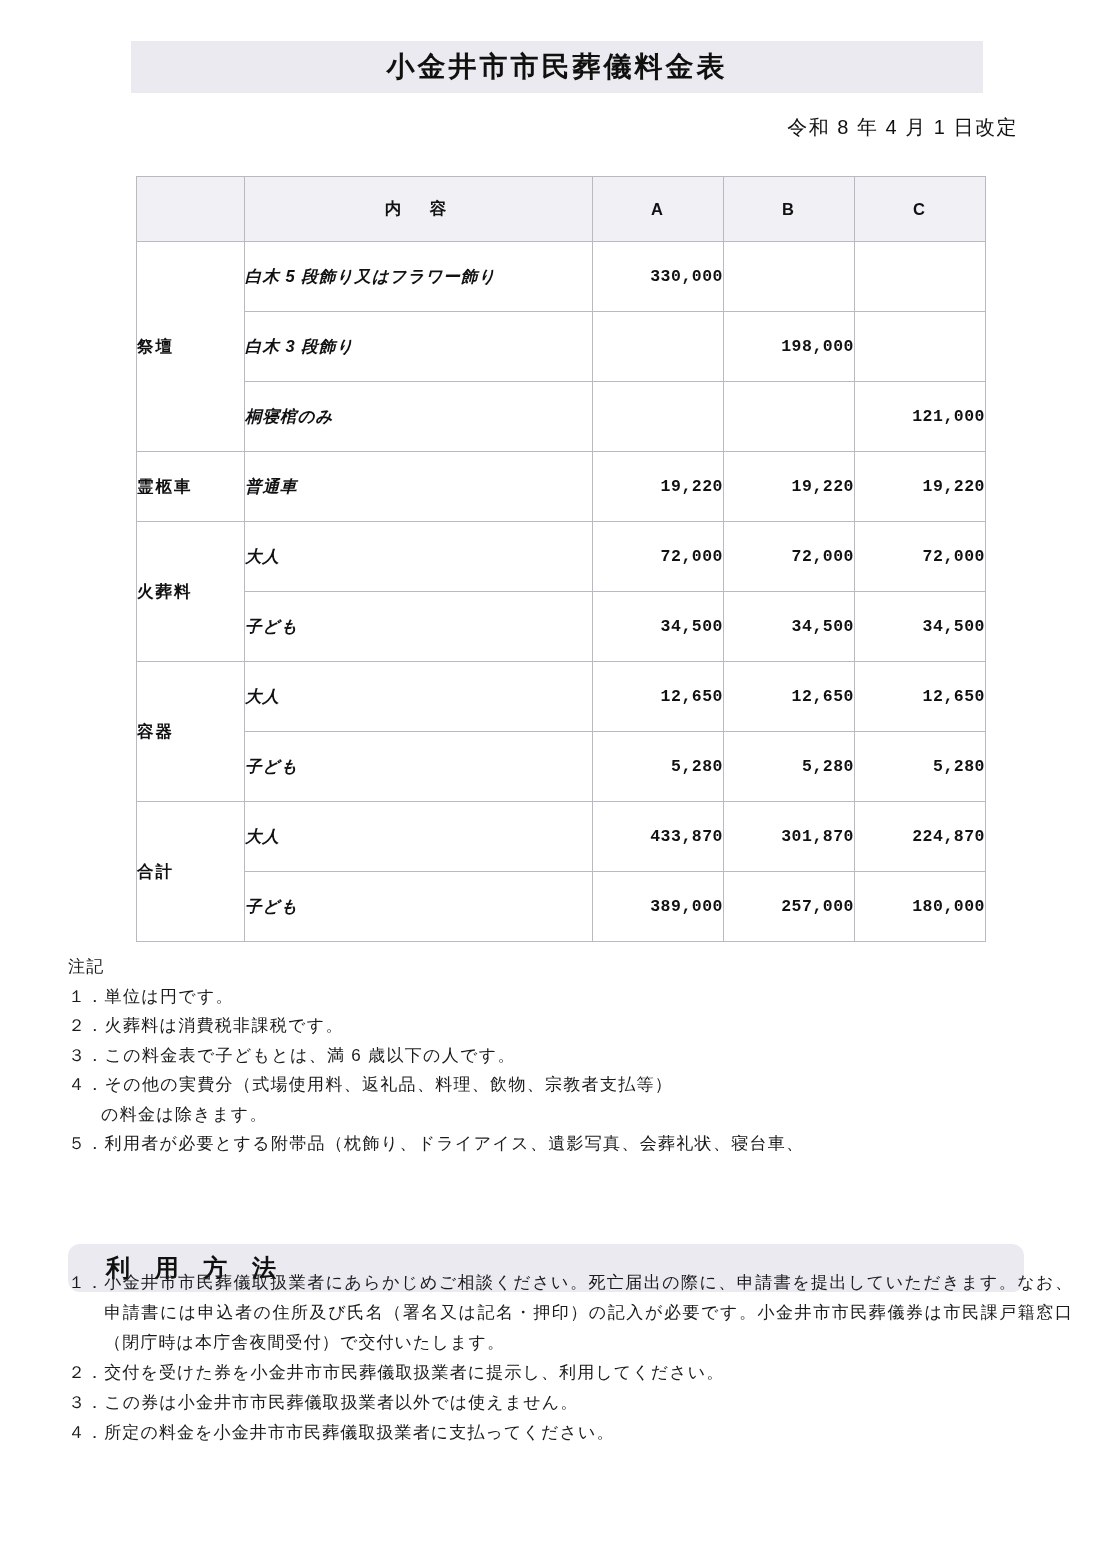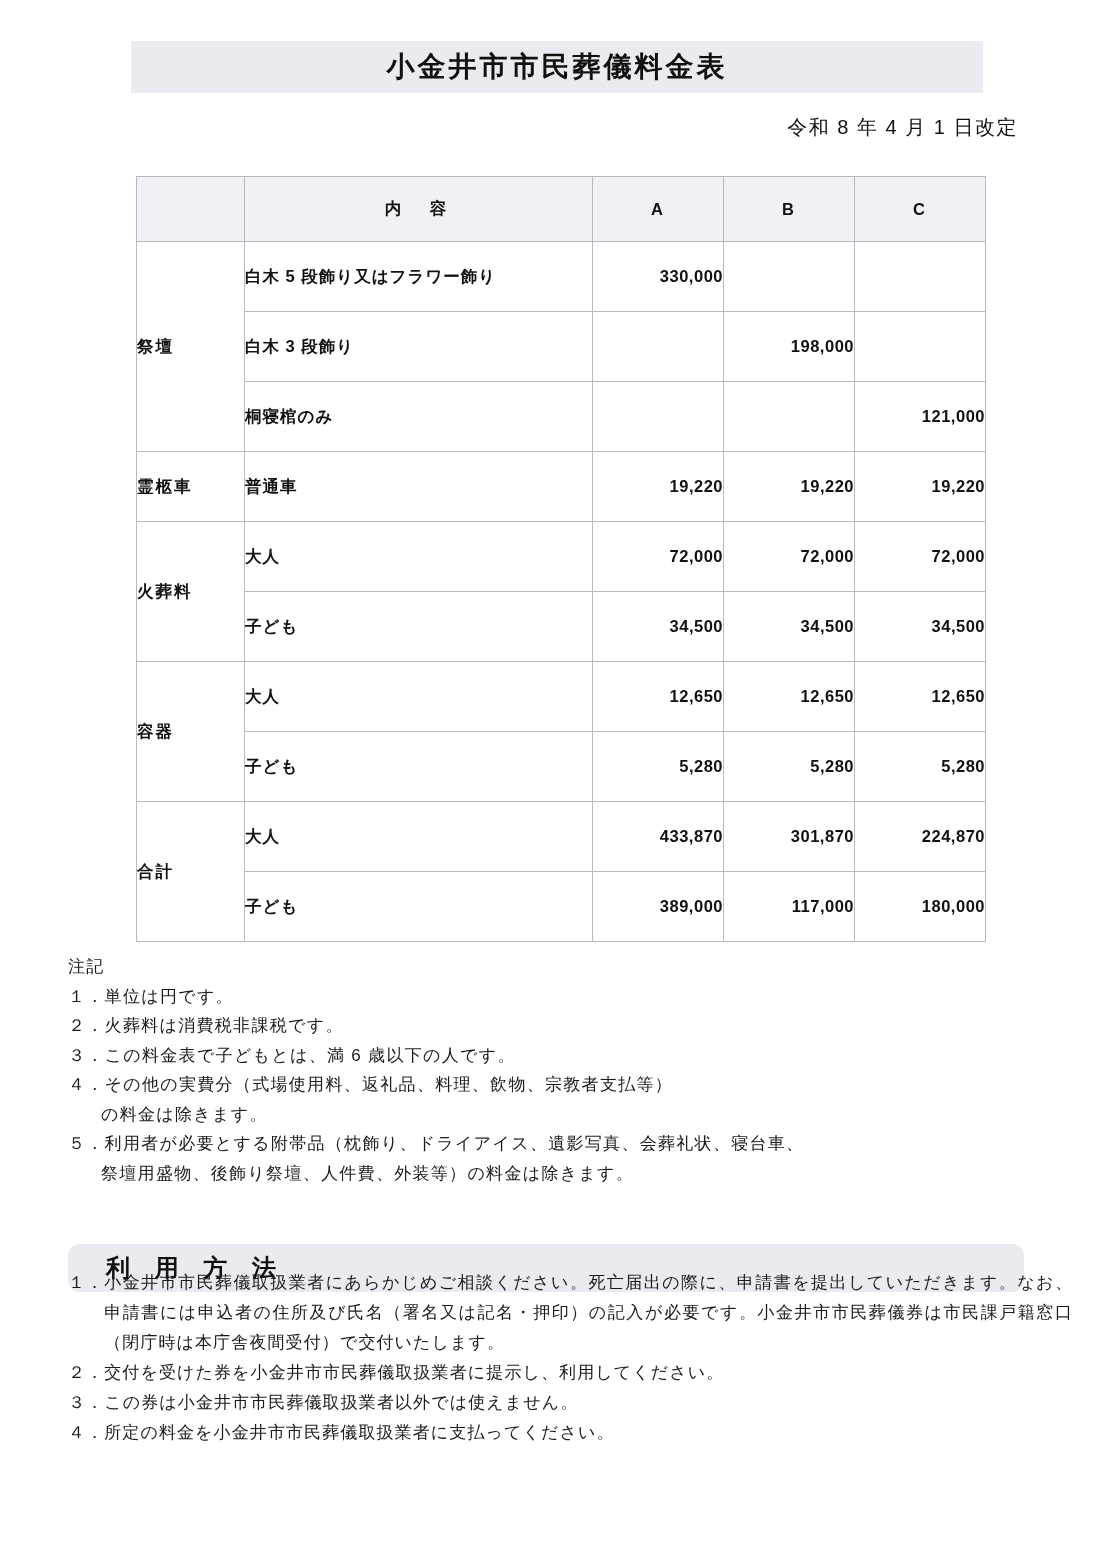--- a/index.html
+++ b/index.html
@@ -85,27 +85,28 @@
     text-align: left;
     vertical-align: middle;
     letter-spacing: 2px;
     font-size: 16.5px;
   }
   td.desc {
     padding-left: 16px;
     vertical-align: middle;
     height: 69px;
     letter-spacing: 1px;
+    font-style: italic;
   }
   td.num {
     text-align: right;
     padding-right: 13px;
     vertical-align: middle;
     letter-spacing: 0.5px;
-    font-family: Liberation Sans, sans-serif;
+    font-family: Liberation Mono, monospace;
   }
 
   
   .notes {
     position: absolute;
     left: 68px;
     top: 952px;
     width: 1000px;
     font-size: 17px;
     line-height: 29.5px;
@@ -257,21 +258,21 @@
       <tr>
         <td class="cat" rowspan="2">合計</td>
         <td class="desc">大人</td>
         <td class="num">433,870</td>
         <td class="num">301,870</td>
         <td class="num">224,870</td>
       </tr>
       <tr>
         <td class="desc">子ども</td>
         <td class="num">389,000</td>
-        <td class="num">117,000</td>
+        <td class="num">257,000</td>
         <td class="num">180,000</td>
       </tr>
     </tbody>
   </table>
 
   <div class="notes">
     <div class="note-head">注記</div>
 
     <div class="note-row">
       <span class="note-num">１．</span>
@@ -291,21 +292,20 @@
     <div class="note-row">
       <span class="note-num">４．</span>
       <span class="note-body">その他の実費分（式場使用料、返礼品、料理、飲物、宗教者支払等）</span>
     </div>
     <div class="note-cont">の料金は除きます。</div>
 
     <div class="note-row">
       <span class="note-num">５．</span>
       <span class="note-body">利用者が必要とする附帯品（枕飾り、ドライアイス、遺影写真、会葬礼状、寝台車、</span>
     </div>
-    <div class="note-cont">祭壇用盛物、後飾り祭壇、人件費、外装等）の料金は除きます。</div>
   </div>
 
   <div class="howto-banner">
     <span class="howto-title">利 用 方 法</span>
   </div>
 
   <div class="howto-list">
     <div class="item">
       <span class="item-num">１．</span>
       <span class="item-body">小金井市市民葬儀取扱業者にあらかじめご相談ください。死亡届出の際に、申請書を提出していただきます。なお、申請書には申込者の住所及び氏名（署名又は記名・押印）の記入が必要です。小金井市市民葬儀券は市民課戸籍窓口（閉庁時は本庁舎夜間受付）で交付いたします。</span>

